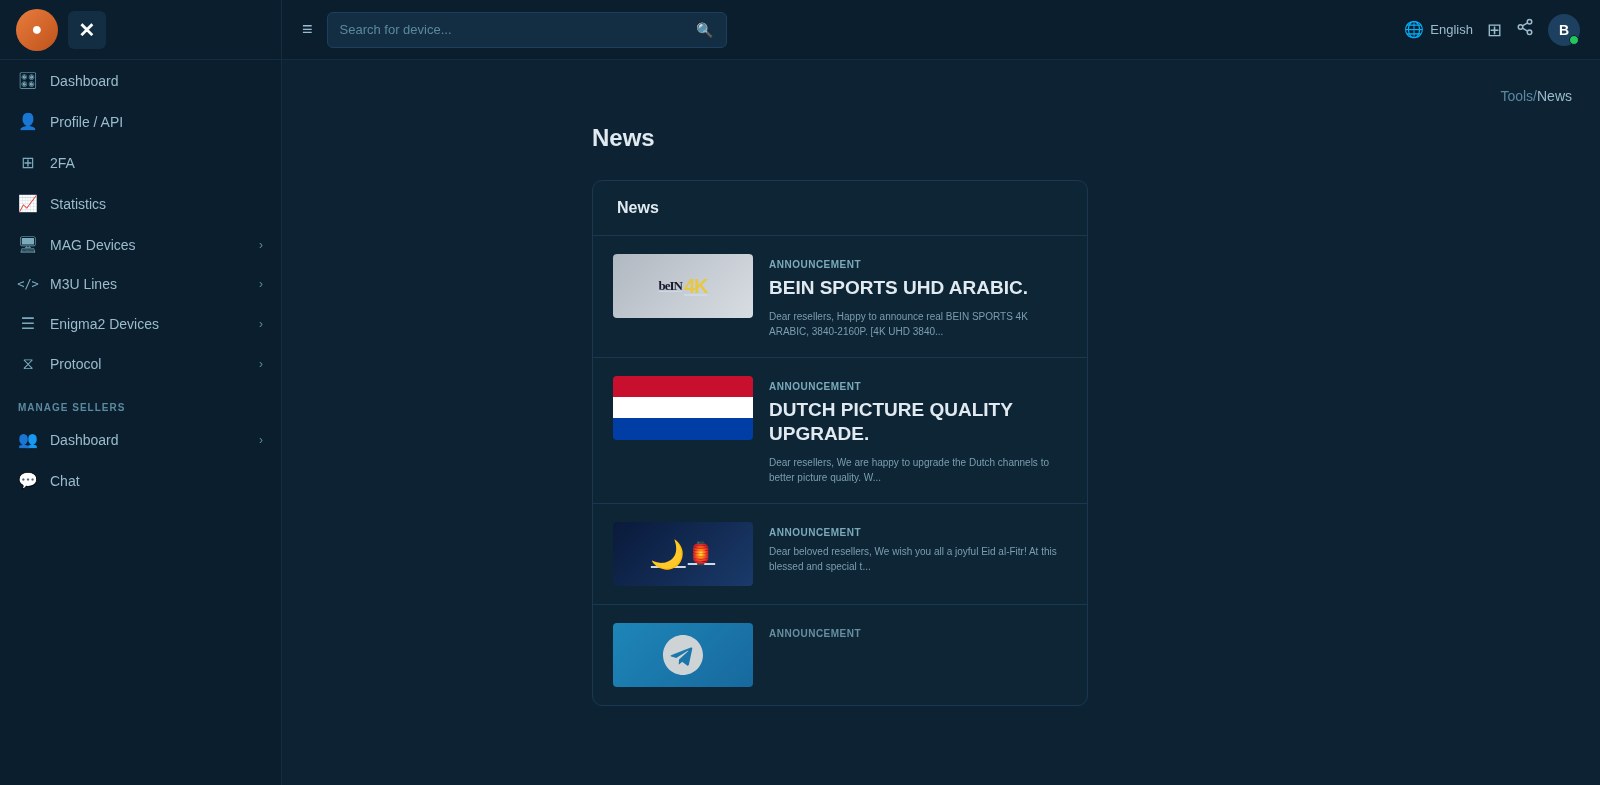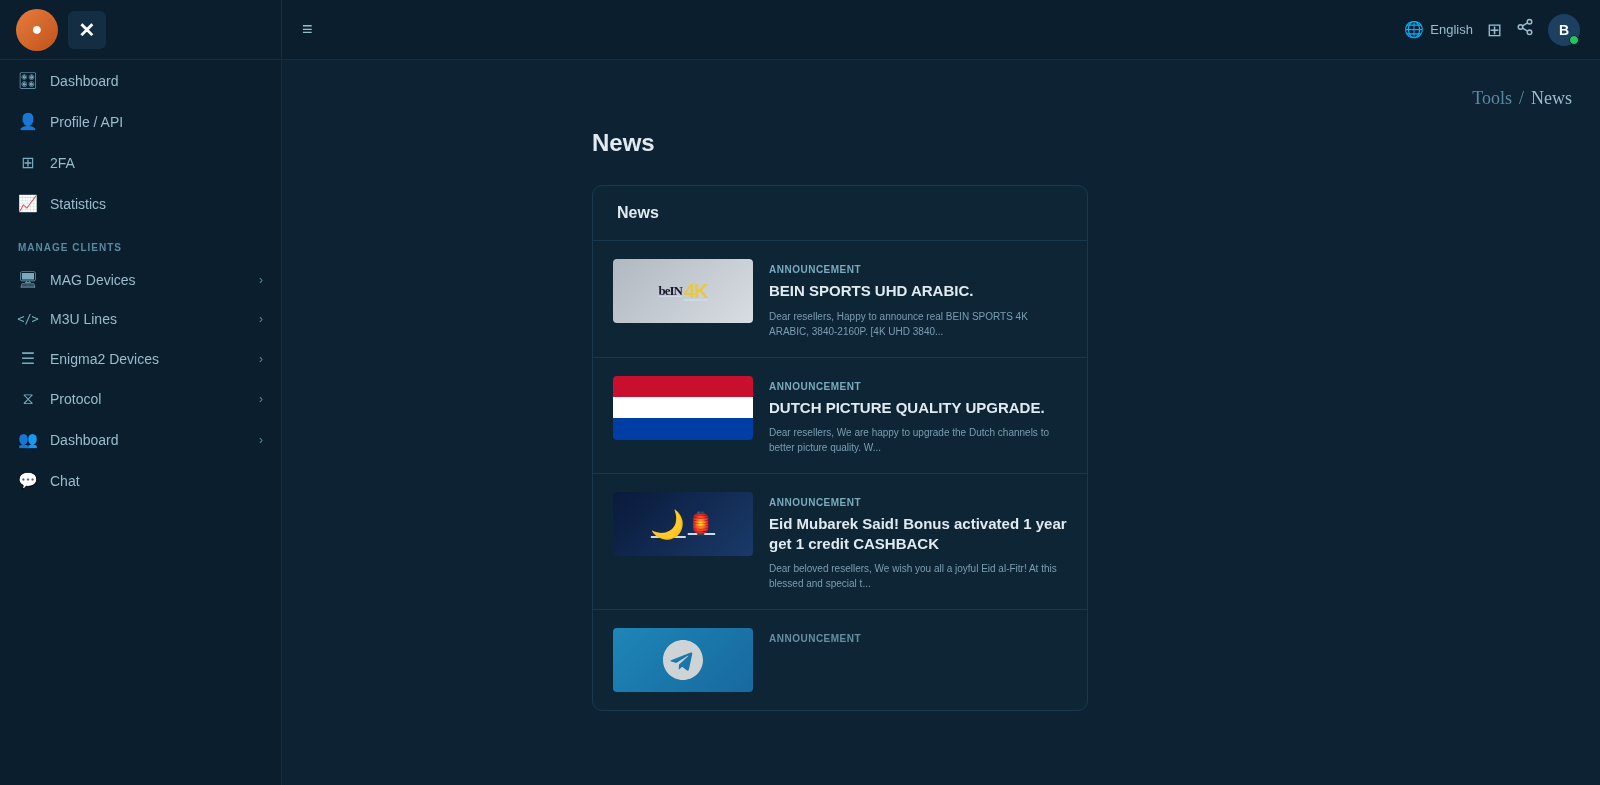--- a/index.html
+++ b/index.html
@@ -157,26 +157,25 @@
       flex: 1;
       padding: 28px 28px;
       overflow-y: auto;
       background: #0d2233;
     }
 
     
     .breadcrumb {
       display: flex;
       align-items: center;
-      gap: 7px;
-      font-size: 18px;
+      gap: 0;
+      font-size: 14px;
       color: #5a8a9f;
       margin-bottom: 20px;
       justify-content: flex-end;
-      font-family: Liberation Serif, serif;
     }
     .breadcrumb-separator { color: #5a8a9f; }
     .breadcrumb-current { color: #9bbccc; }
 
     
     .page-title {
       font-size: 24px;
       font-weight: 600;
       color: #e0eaf0;
       margin-bottom: 28px;
@@ -250,21 +249,21 @@
     .news-badge {
       display: inline-block;
       font-size: 10px;
       font-weight: 600;
       color: #7aaabb;
       text-transform: uppercase;
       letter-spacing: 0.5px;
       margin-bottom: 6px;
     }
     .news-title {
-      font-size: 15px;
+      font-size: 19px;
       font-weight: 600;
       color: #e0eaf0;
       margin-bottom: 8px;
       line-height: 1.3;
     }
     .news-excerpt {
       font-size: 10px;
       color: #7a9eb0;
       line-height: 1.5;
     }
@@ -294,21 +293,20 @@
       <span class="icon">⊞</span>
       <span>2FA</span>
     </div>
     <div class="sidebar-item">
       <span class="icon">📈</span>
       <span>Statistics</span>
     </div>
   </div>
 
   <div>
-    <div class="sidebar-section-label">MANAGE CLIENTS</div>
     <div class="sidebar-item">
       <span class="icon">🖥</span>
       <span>MAG Devices</span>
       <span class="chevron">›</span>
     </div>
     <div class="sidebar-item">
       <span class="icon" style="font-size:12px;font-family:monospace">&lt;/&gt;</span>
       <span>M3U Lines</span>
       <span class="chevron">›</span>
     </div>
@@ -318,37 +316,42 @@
       <span class="chevron">›</span>
     </div>
     <div class="sidebar-item">
       <span class="icon">⧖</span>
       <span>Protocol</span>
       <span class="chevron">›</span>
     </div>
   </div>
 
   <div>
+    <div class="sidebar-section-label">MANAGE SELLERS</div>
     <div class="sidebar-item">
       <span class="icon">👥</span>
       <span>Dashboard</span>
       <span class="chevron">›</span>
     </div>
   </div>
 
   <div>
     <div class="sidebar-item">
       <span class="icon">💬</span>
       <span>Chat</span>
     </div>
   </div>
 </div>
 
 <div class="topbar">
   <span class="menu-icon">≡</span>
+  <div class="search-bar">
+    <input type="text" placeholder="Search for device..." style="">
+    <span class="search-icon">🔍</span>
+  </div>
   <div class="topbar-spacer"></div>
   <div class="topbar-right">
     <div class="lang-btn">
       <span class="globe-icon">🌐</span>
       <span>English</span>
     </div>
     <span class="topbar-icon">⊞</span>
     <span class="topbar-icon">
       <svg width="18" height="18" viewBox="0 0 24 24" fill="none" stroke="currentColor" stroke-width="2">
         <circle cx="18" cy="5" r="3"></circle>
@@ -406,21 +409,20 @@
 
         <div class="news-item">
           <div class="news-thumb">
             <div class="thumb-eid">
               <span style="font-size:28px">🌙</span>
               <span style="font-size:22px;margin-left:2px">🏮</span>
             </div>
           </div>
           <div class="news-content">
             <span class="news-badge">Announcement</span>
-            <div class="news-title">Eid Mubarek Said! Bonus activated 1 year get 1 credit CASHBACK</div>
             <div class="news-excerpt">Dear beloved resellers, We wish you all a joyful Eid al-Fitr! At this blessed and special t...</div>
           </div>
         </div>
 
         <div class="news-item" style="opacity:0.8">
           <div class="news-thumb">
             <div class="thumb-telegram">
               <svg width="40" height="40" viewBox="0 0 24 24" fill="white">
                 <path d="M12 0C5.373 0 0 5.373 0 12s5.373 12 12 12 12-5.373 12-12S18.627 0 12 0zm5.562 8.248l-2.01 9.47c-.145.658-.537.818-1.084.508l-3-2.21-1.447 1.394c-.16.16-.295.295-.605.295l.213-3.053 5.56-5.023c.242-.213-.054-.333-.373-.12l-6.871 4.326-2.962-.924c-.643-.204-.657-.643.136-.953l11.57-4.461c.537-.194 1.006.131.873.751z"></path>
               </svg>

